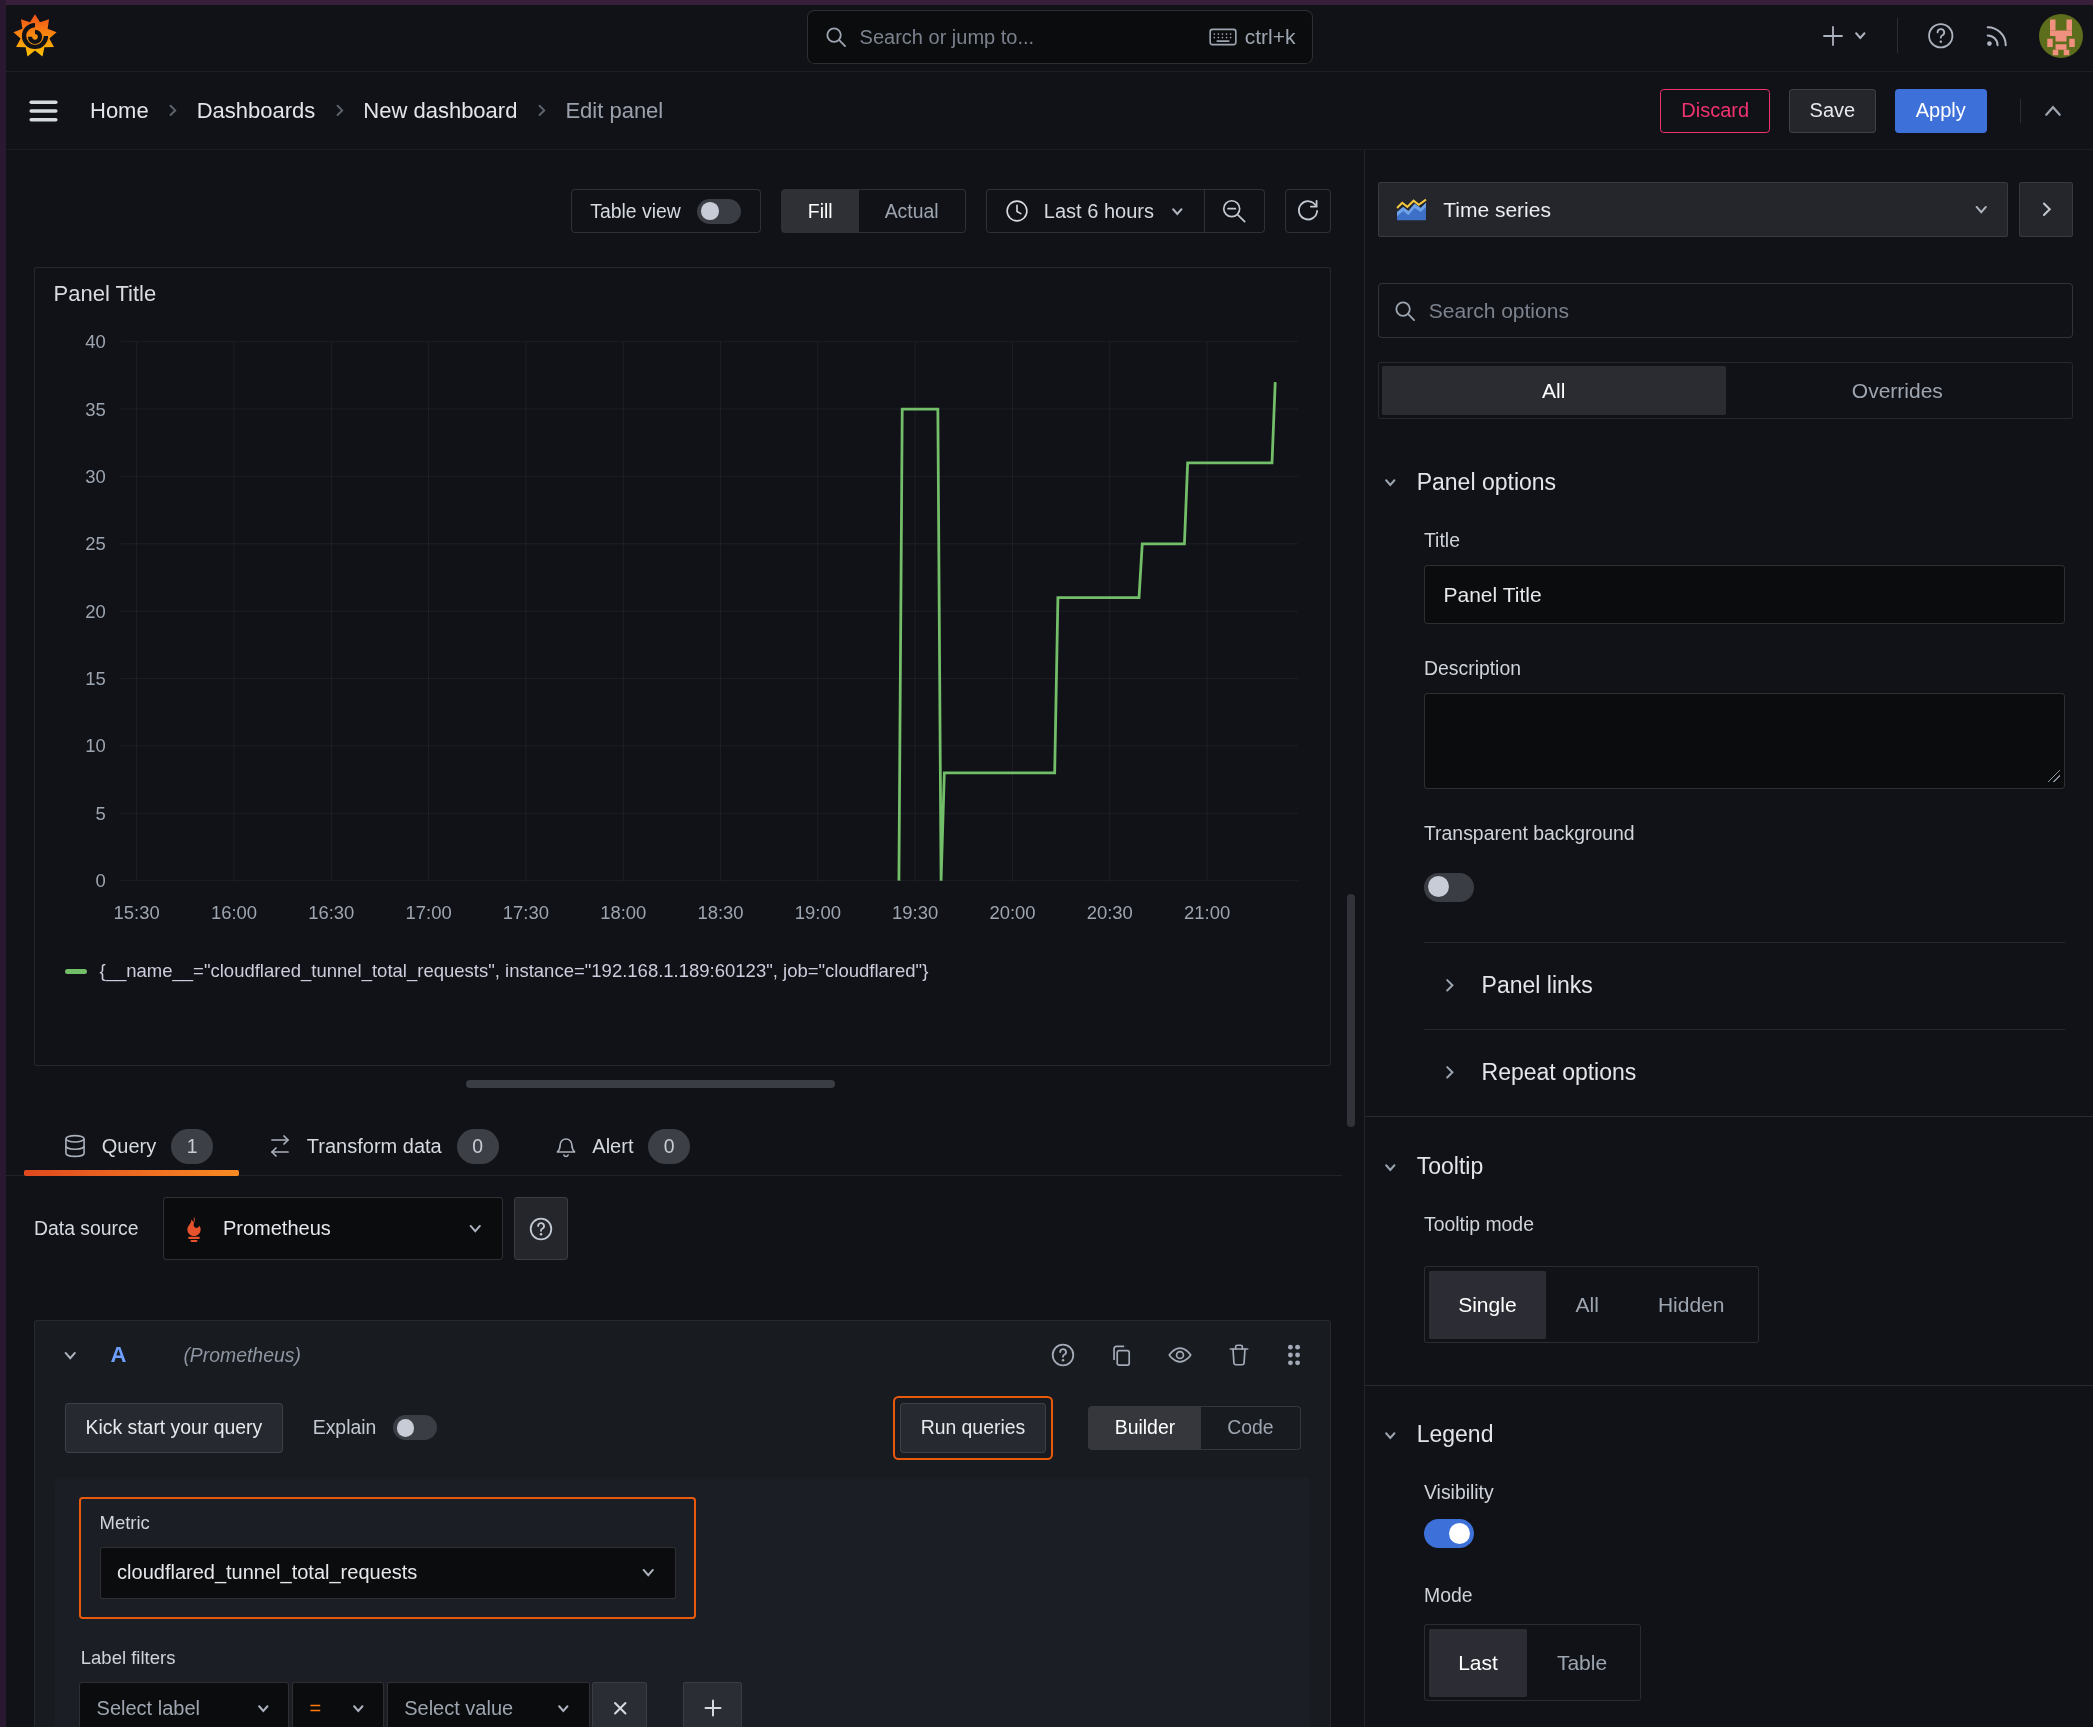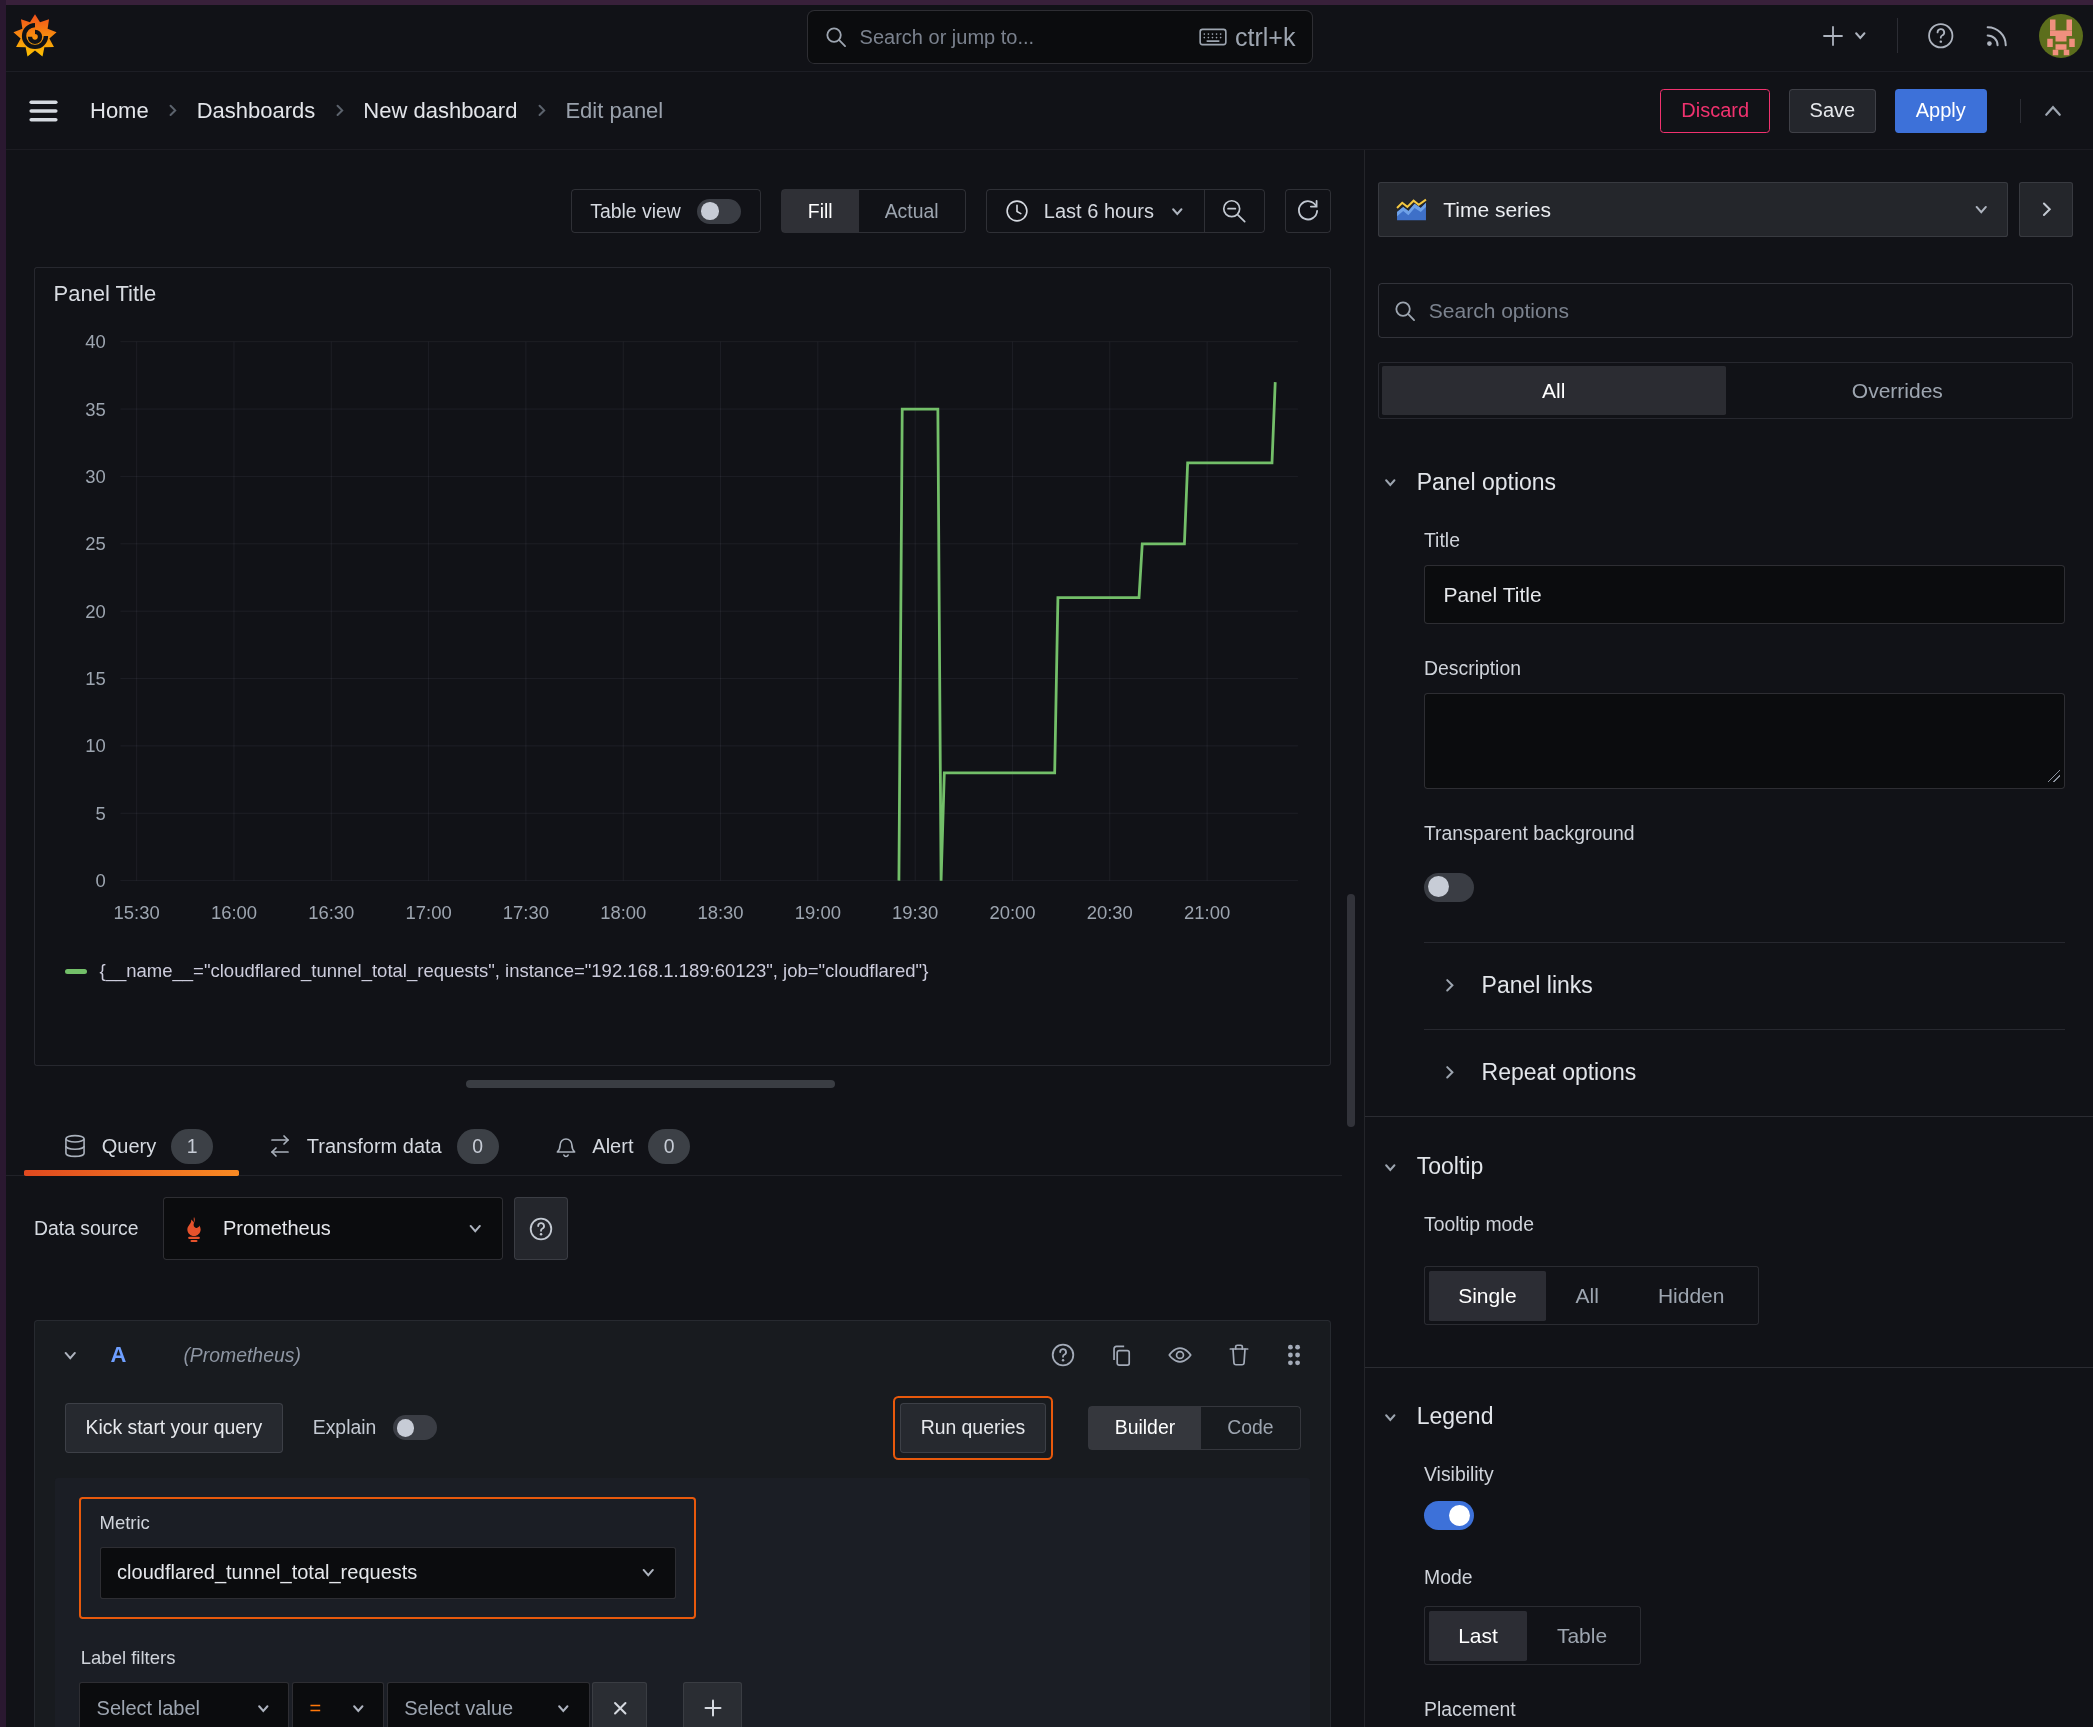--- a/index.html
+++ b/index.html
@@ -12,21 +12,21 @@
   
   svg.ic{ display:block; }
   .ic *{ vector-effect:non-scaling-stroke; }
 
   
   .topnav{ position:absolute; top:0; left:0; right:0; height:72px; display:flex; align-items:center; padding:0 10px; border-bottom:0.9px solid rgba(204,204,220,.07); background:#111217; }
   .logo{ width:50px; height:50px; }
   .nav-search{ position:absolute; left:807px; width:506px; top:10px; height:54px; background:#0b0c0e; border:0.9px solid rgba(204,204,220,.18); border-radius:7.4px; display:flex; align-items:center; padding:0 16.6px; gap:13px; }
   .nav-search input{ flex:1; background:transparent; border:none; outline:none; color:#d5d9e0; font-size:20px; font-family:inherit; }
   .nav-search input::placeholder{ color:#7b828e; }
-  .nav-kbd{ display:flex; align-items:center; gap:8px; color:#9da5b0; font-size:25px; }
+  .nav-kbd{ display:flex; align-items:center; gap:8px; color:#9da5b0; font-size:21px; }
   .nav-right{ margin-left:auto; display:flex; align-items:center; gap:28px; color:#aeb4bf; }
   .nav-divider{ width:0.9px; height:35px; background:rgba(204,204,220,.15); }
   .avatar{ width:44px; height:44px; border-radius:50%; overflow:hidden; }
 
   
   .crumbbar{ position:absolute; top:72px; left:0; right:0; height:78px; display:flex; align-items:center; padding:0 28px; border-bottom:0.9px solid rgba(204,204,220,.06); background:#111217; }
   .hamburger{ color:#d5d9e0; margin-right:31px; }
   .crumbs{ display:flex; align-items:center; gap:16.6px; font-size:22px;justify-content:center; }
   .crumb{ color:#e3e5ea; }
   .crumb.dim{ color:#9aa1ac; }
@@ -136,21 +136,21 @@
   .toggle.on{ background:#3d71d9; }
   .toggle.on .knob{ left:auto; right:3.7px; background:#fff; }
   .toggle.sm{ width:44px; height:25px; }
   .toggle.sm .knob{ width:17.5px; height:17.5px; }
   .side-toggle{ margin:14.8px 0 0 59px; }
   .sub-div{ height:0.9px; background:rgba(204,204,220,.12); margin:37px 28px 0 59px; }
   .collapse-row{ display:flex; align-items:center; gap:24px; margin-left:76px; padding:29.5px 0; font-size:23px; color:#e2e5ea; }
   .collapse-row .chev{ color:#9da5b0; }
   .full-div{ height:0.9px; background:rgba(204,204,220,.14); }
   .radio-group{ margin:16.6px 0 0 59px; display:inline-flex; border:0.9px solid rgba(204,204,220,.14); border-radius:2.8px; padding:3.7px; }
-  .radio-opt{ padding:0 29.5px; height:50px; display:flex; align-items:center; font-size:21px; color:#9da5b0; }
+  .radio-opt{ padding:0 29.5px; height:68px; display:flex; align-items:center; font-size:21px; color:#9da5b0; }
   .radio-opt.active{ background:rgba(204,204,220,.15); color:#fff; border-radius:1.8px; }
 </style>
 </head>
 <body>
 
 <div class="screen">
   <div class="edge-top"></div>
   <div class="edge-left"></div>
 
   <div class="topnav">

